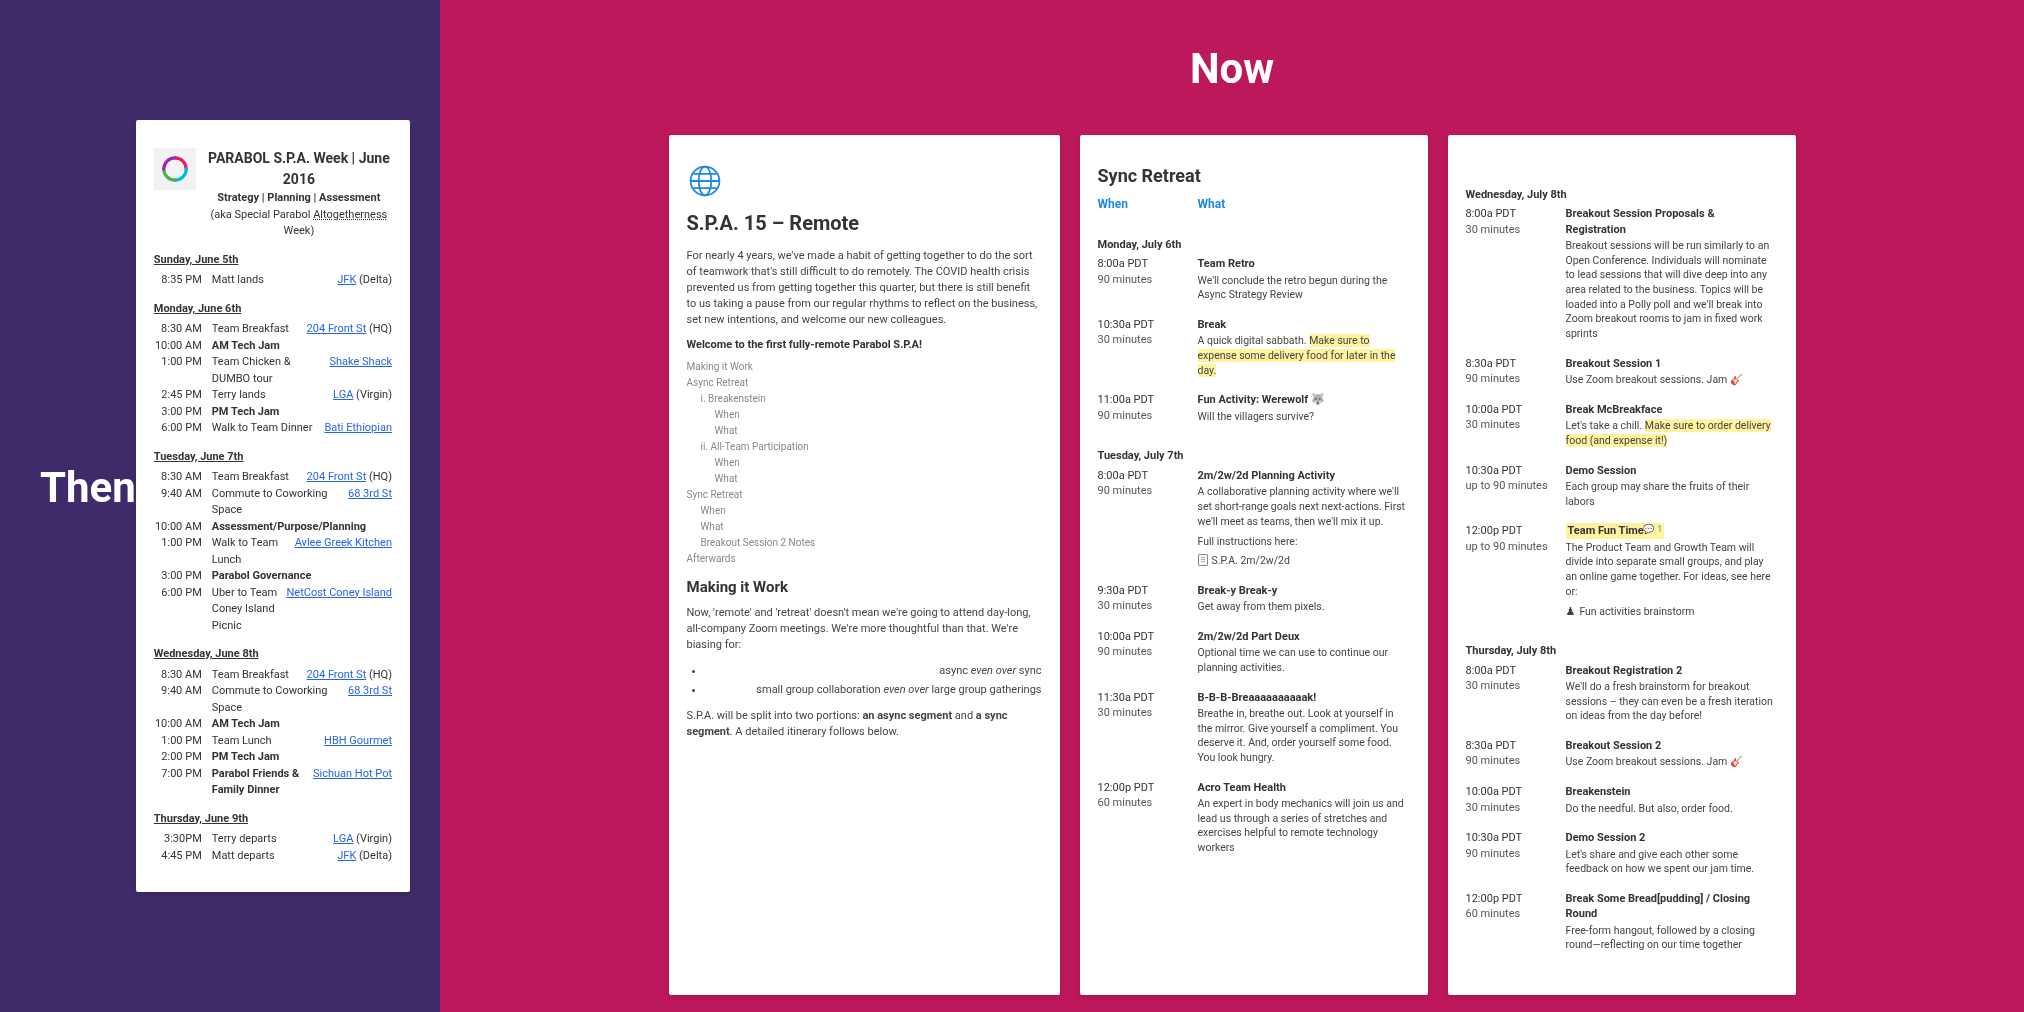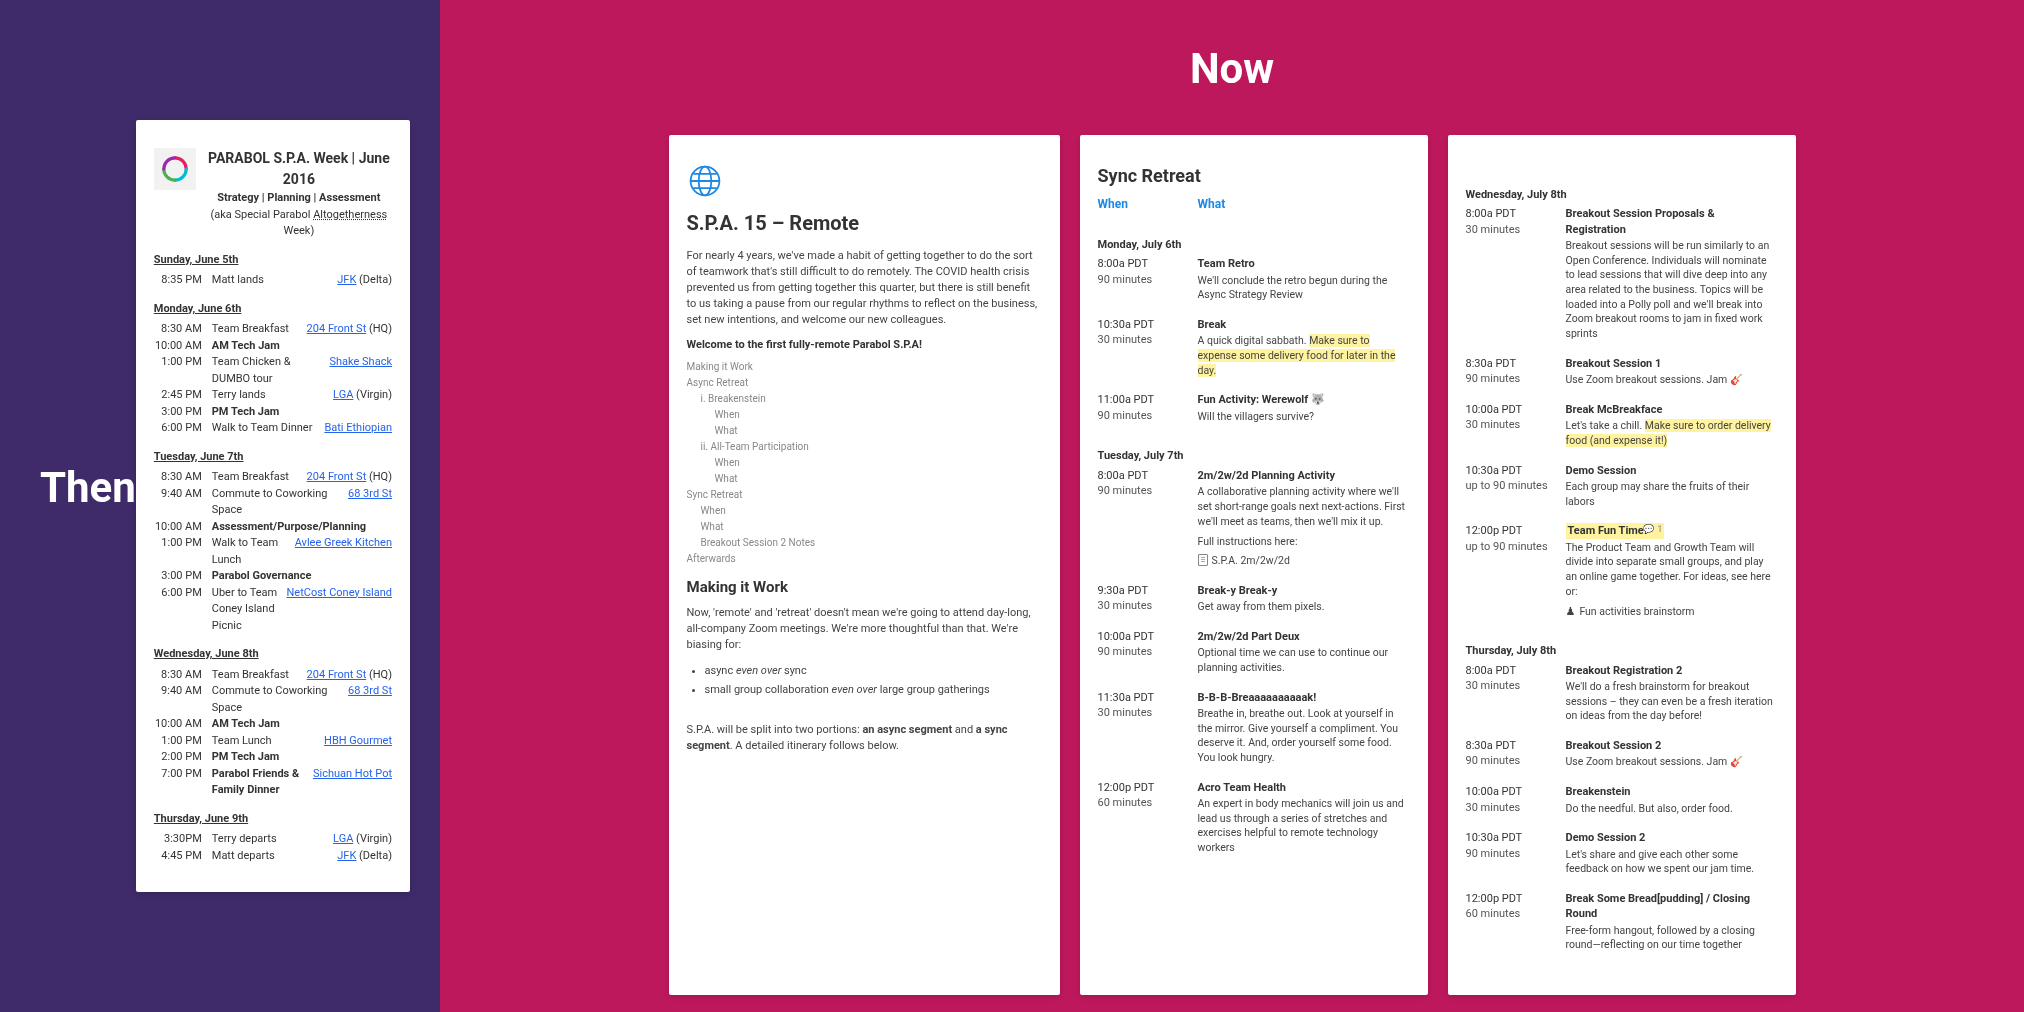--- a/index.html
+++ b/index.html
@@ -98,21 +98,21 @@
     margin-bottom: 10px;
   }
   .card-b .globe svg { width: 36px; height: 36px; stroke:#1e88e5; }
   .card-b h1 { font-size: 20px; font-weight: 700; margin-bottom: 10px; }
   .card-b p { margin-bottom: 10px; font-size: 11px; color:#444; }
   .card-b .welcome { font-weight: 700; font-size: 11px; margin-bottom:6px;}
   .toc { color: #888; font-size: 10px; line-height: 1.6; margin-bottom:10px;}
   .toc .ind1 { padding-left: 14px; }
   .toc .ind2 { padding-left: 28px; }
   .card-b h2 { font-size: 15px; font-weight:700; margin: 8px 0 6px; }
-  .card-b ul { padding-left: 18px; margin: 4px 0 24px; }
+  .card-b ul { padding-left: 18px; margin: 4px 0 10px; text-align: right; }
   .card-b li { margin-bottom: 3px; font-size:11px; color:#444;}
   .card-b .em { font-style: italic; }
   
   .card-c, .card-d {
     width: 348px;
     font-size: 11px;
     line-height: 1.4;
   }
   .card-c h1 { font-size: 18px; font-weight:700; margin-bottom: 8px; }
   .hdr-row { display:flex; margin-bottom:16px;}

